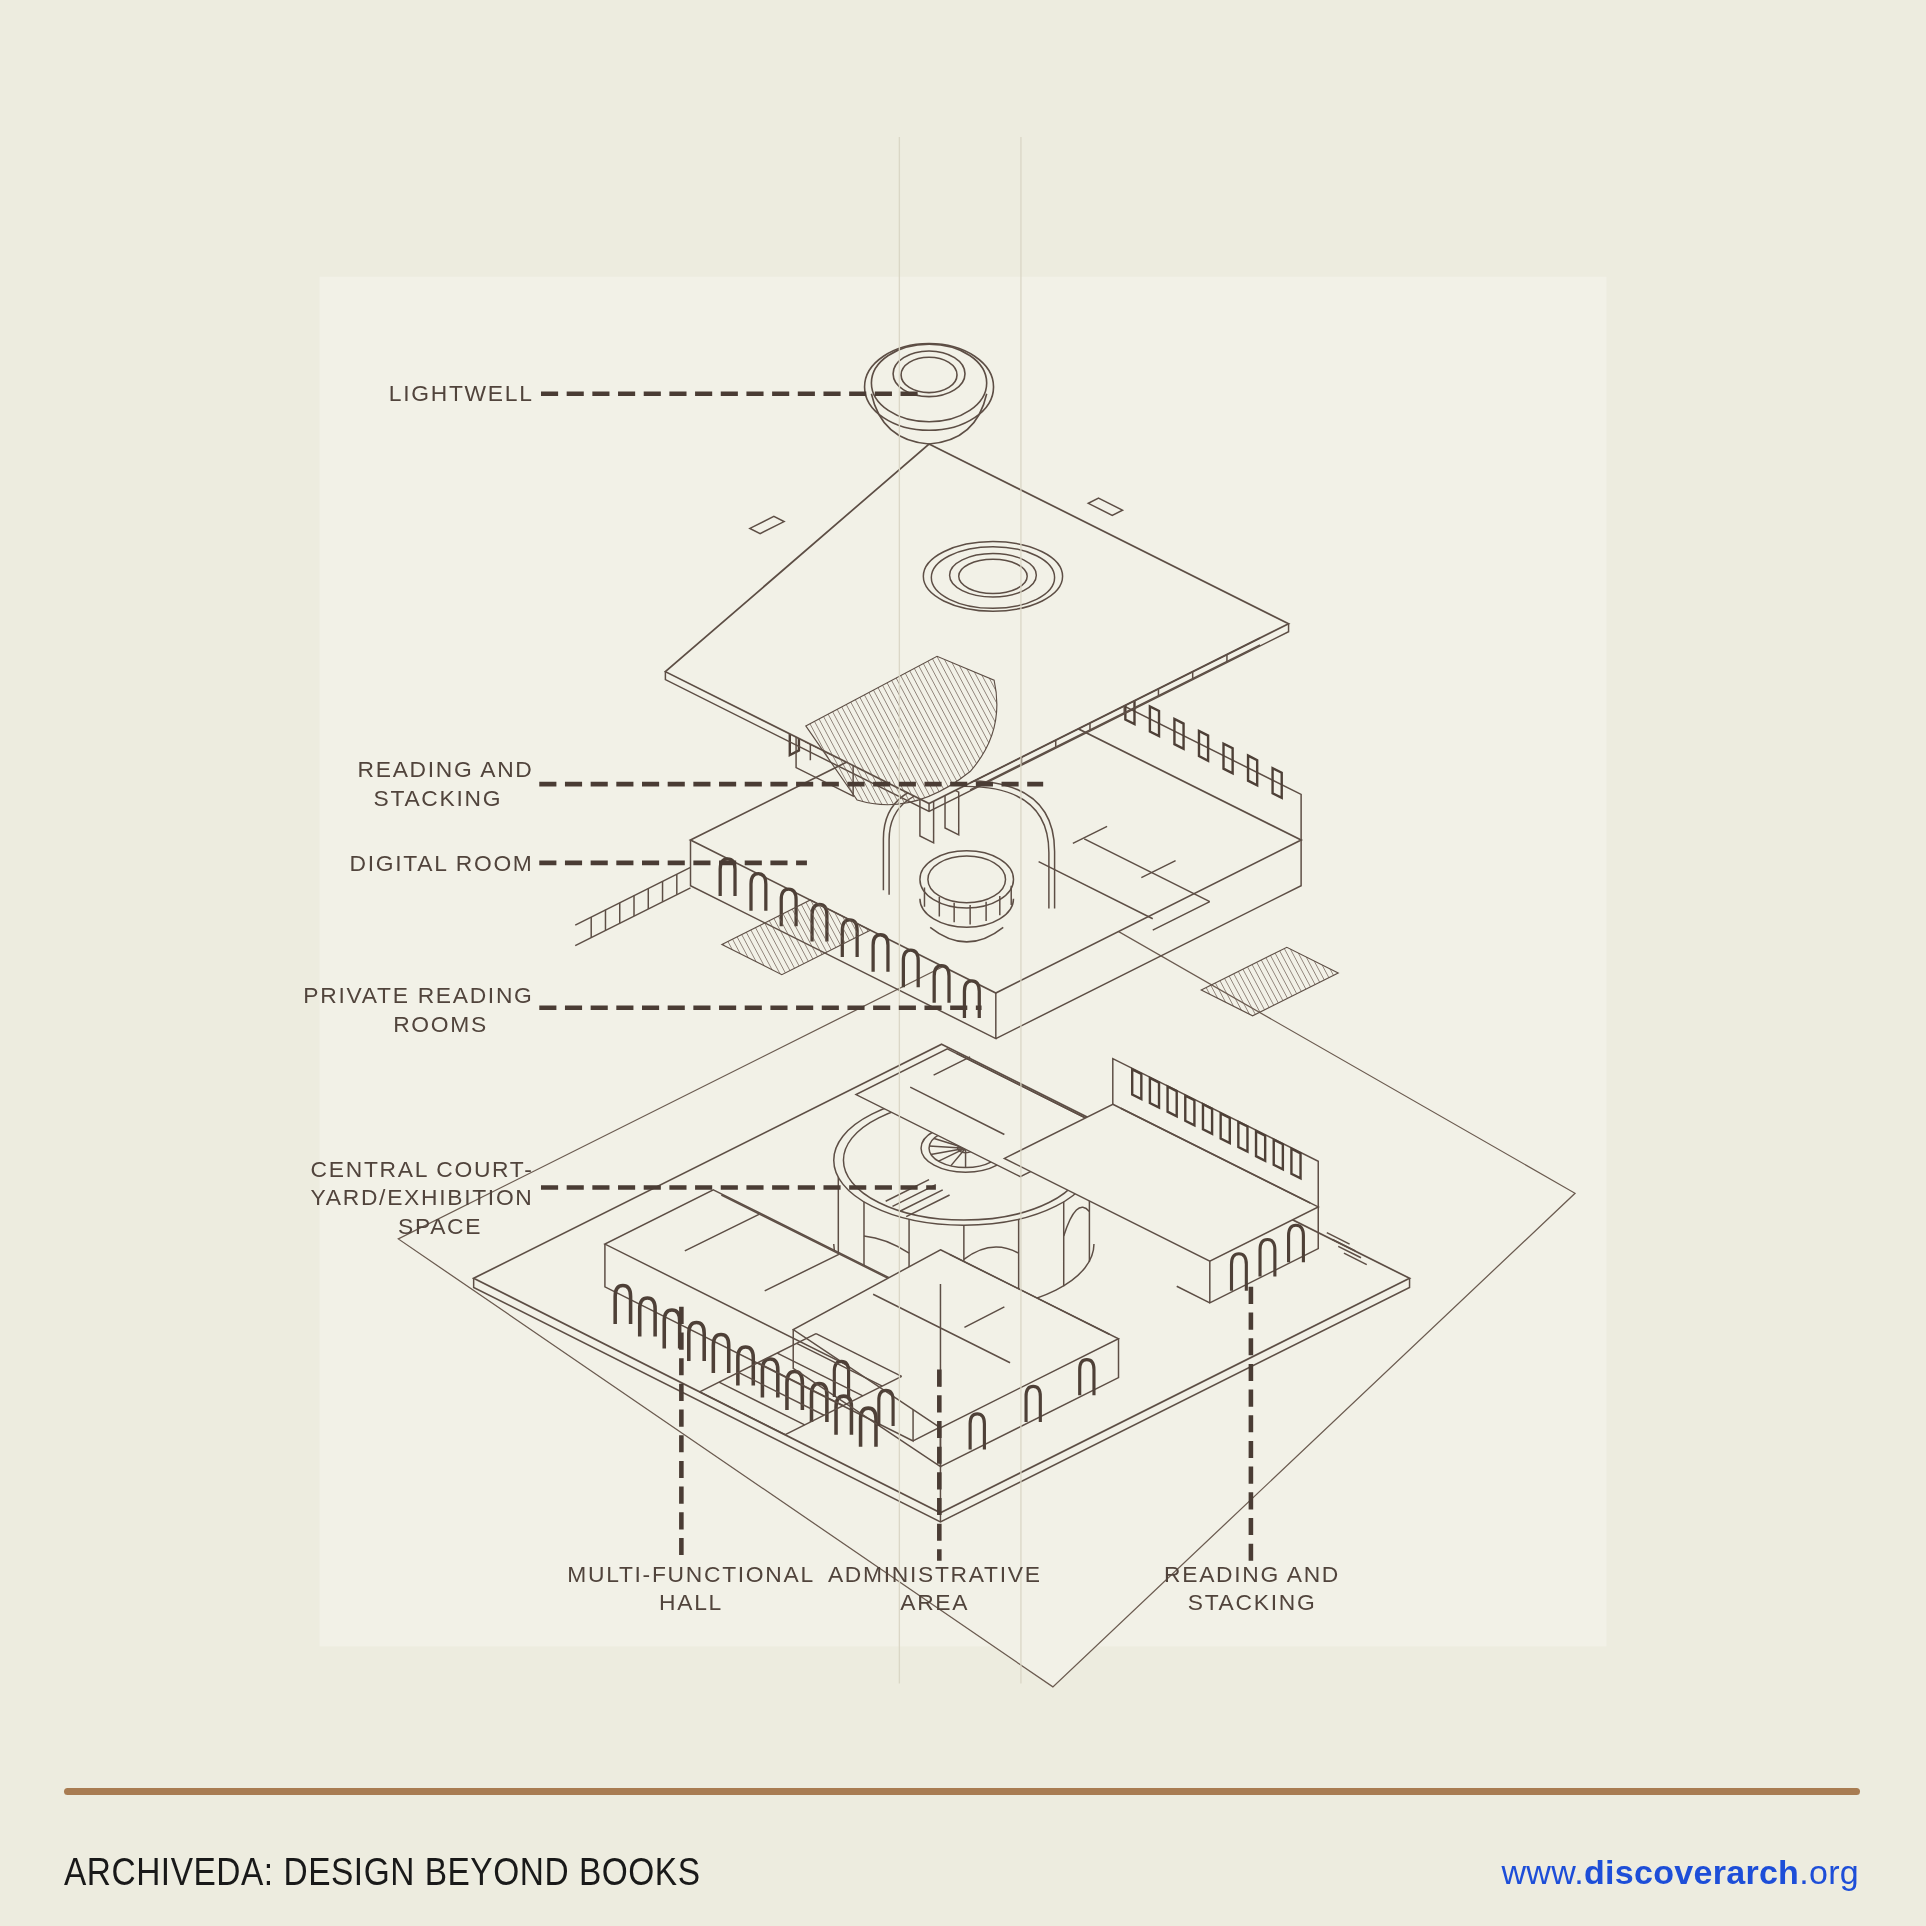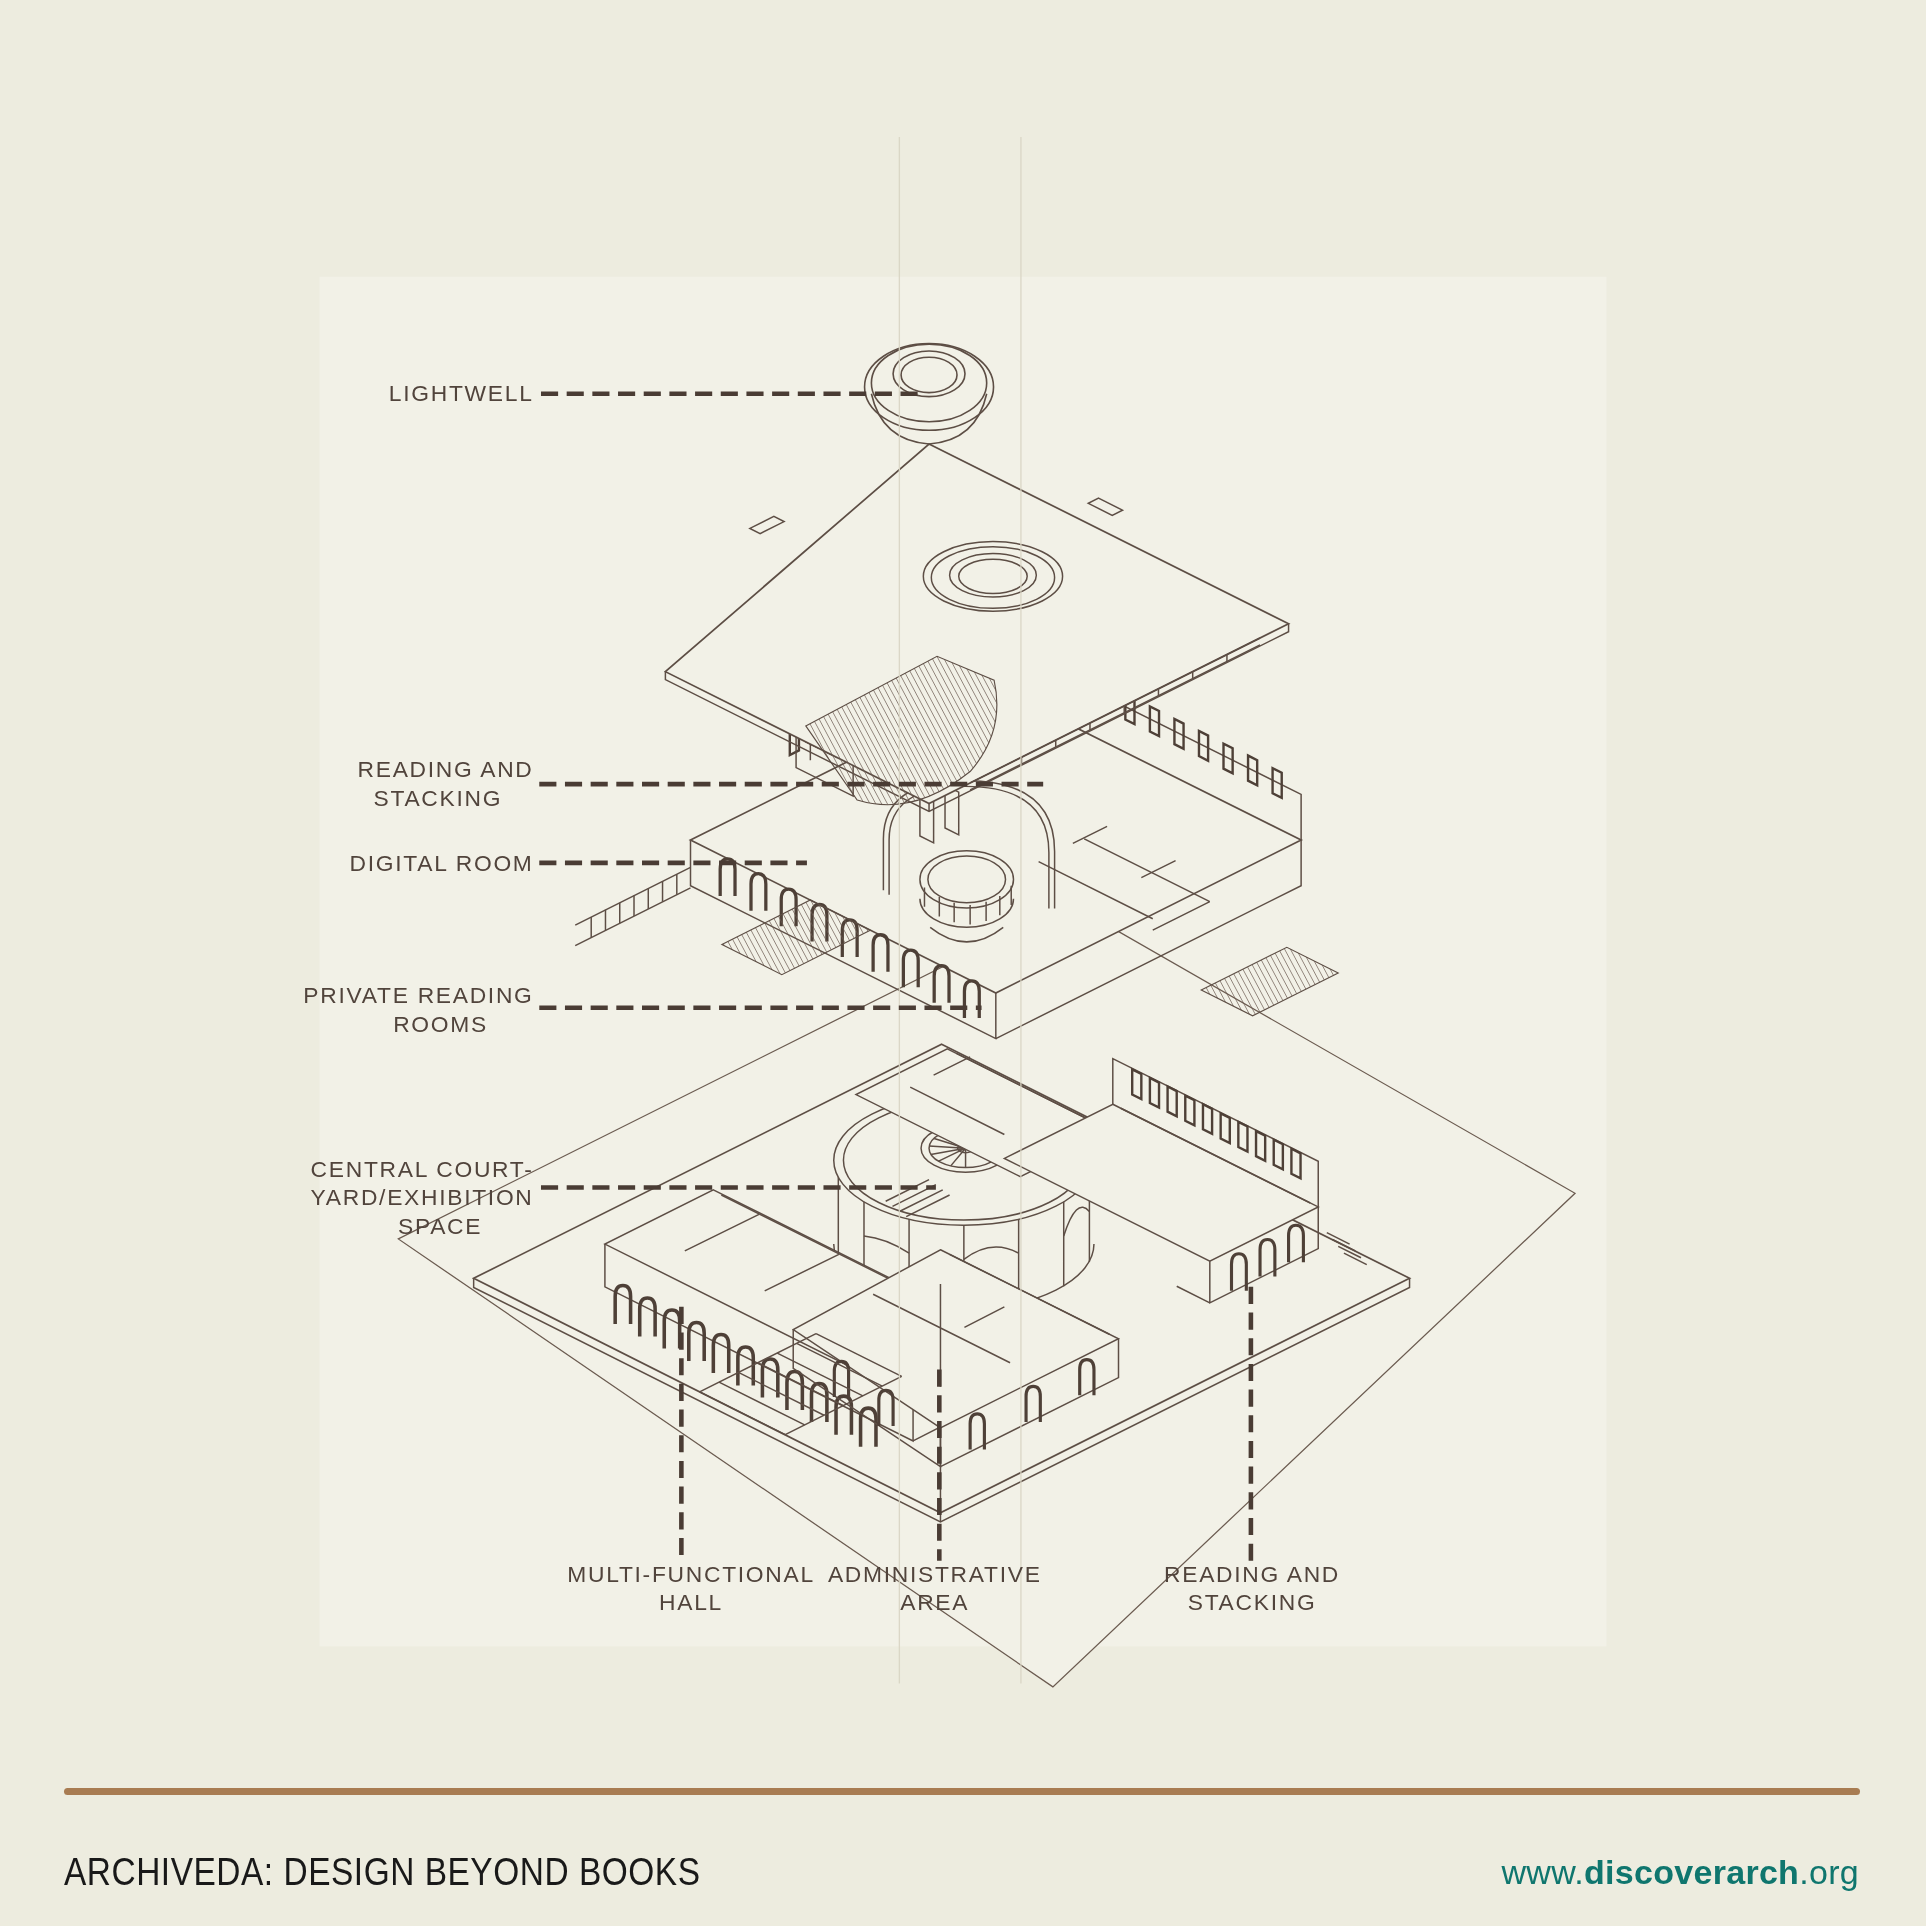--- a/index.html
+++ b/index.html
@@ -22,21 +22,21 @@
     background:#a87c52;border-radius:4px;
   }
   .footer-title{
     position:absolute;left:64px;top:1851px;
     font-size:38px;color:#191919;letter-spacing:0.6px;
     transform:scaleX(.88);transform-origin:left center;
     white-space:nowrap;
   }
   .footer-url{
     position:absolute;right:67px;top:1853px;
-    font-size:34px;color:#0f766e;letter-spacing:0.3px;white-space:nowrap;
+    font-size:34px;color:#1d4ed8;letter-spacing:0.3px;white-space:nowrap;
   }
   .footer-url .bold{font-weight:700;}
 </style>
 </head>
 <body>
 
 <div class="stage">
 <svg viewBox="0 0 3375 3375" width="1926" height="1926">
   <defs>
     <pattern id="hatch" width="9" height="9" patternUnits="userSpaceOnUse" patternTransform="rotate(-28)">

